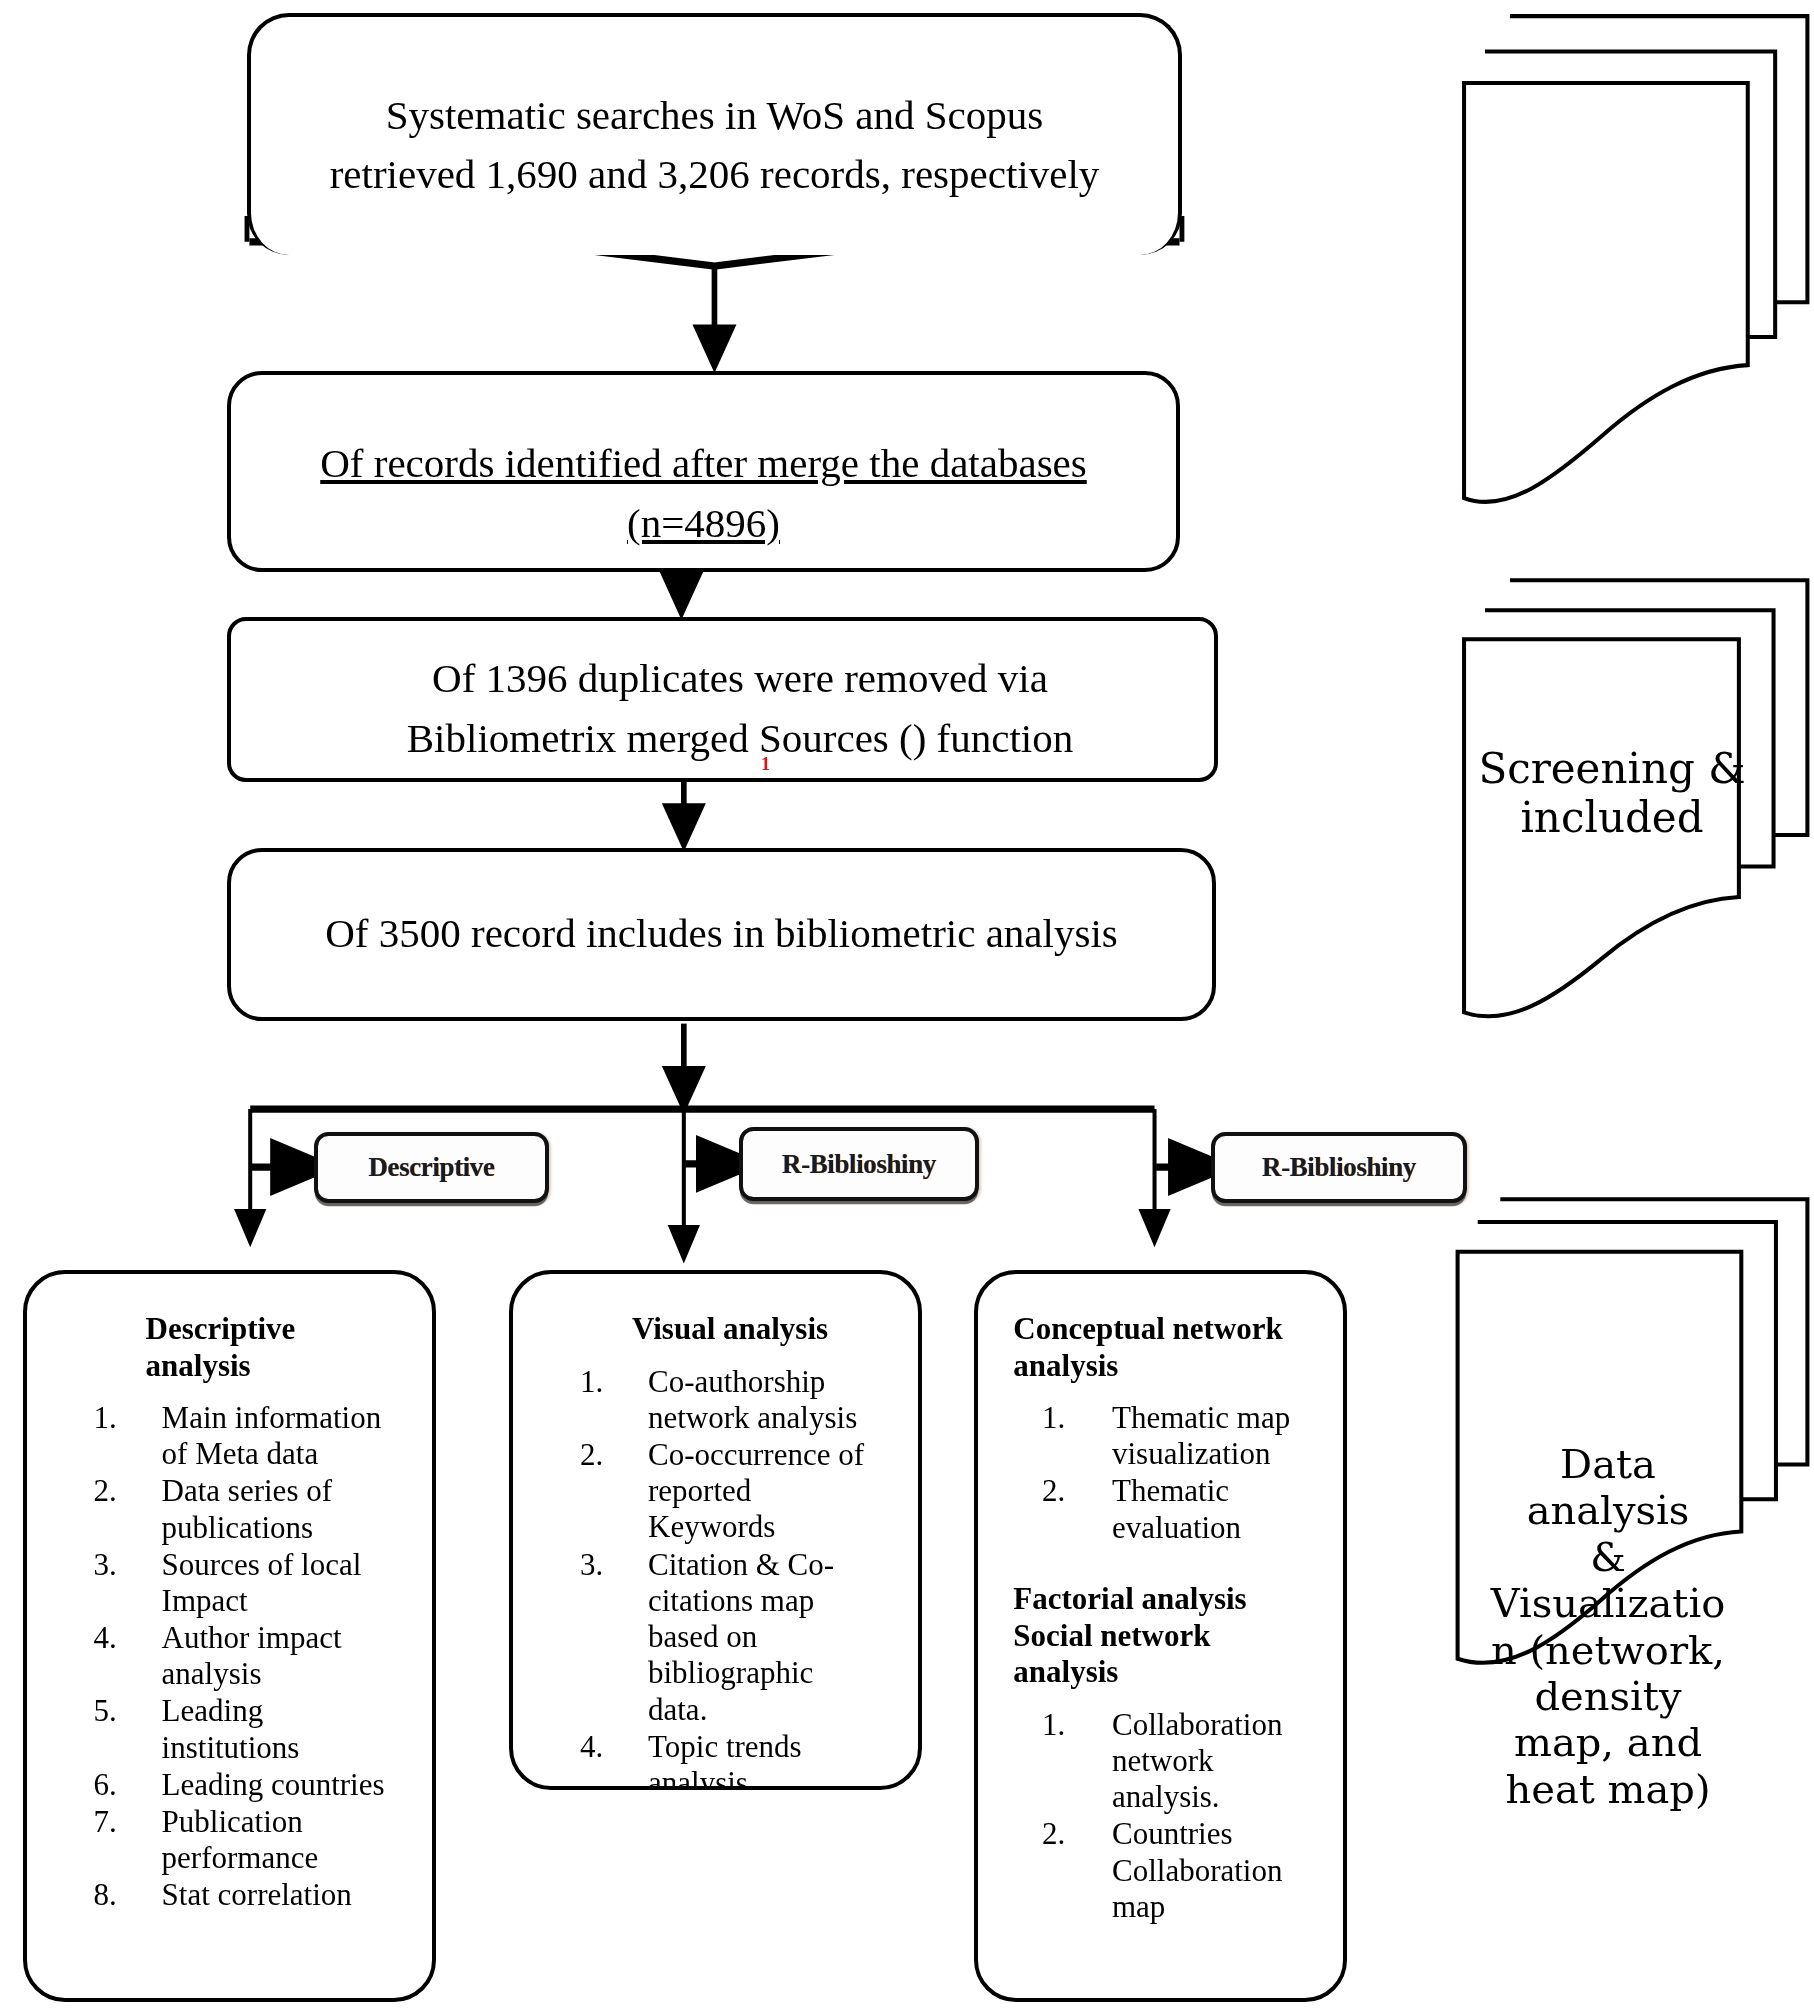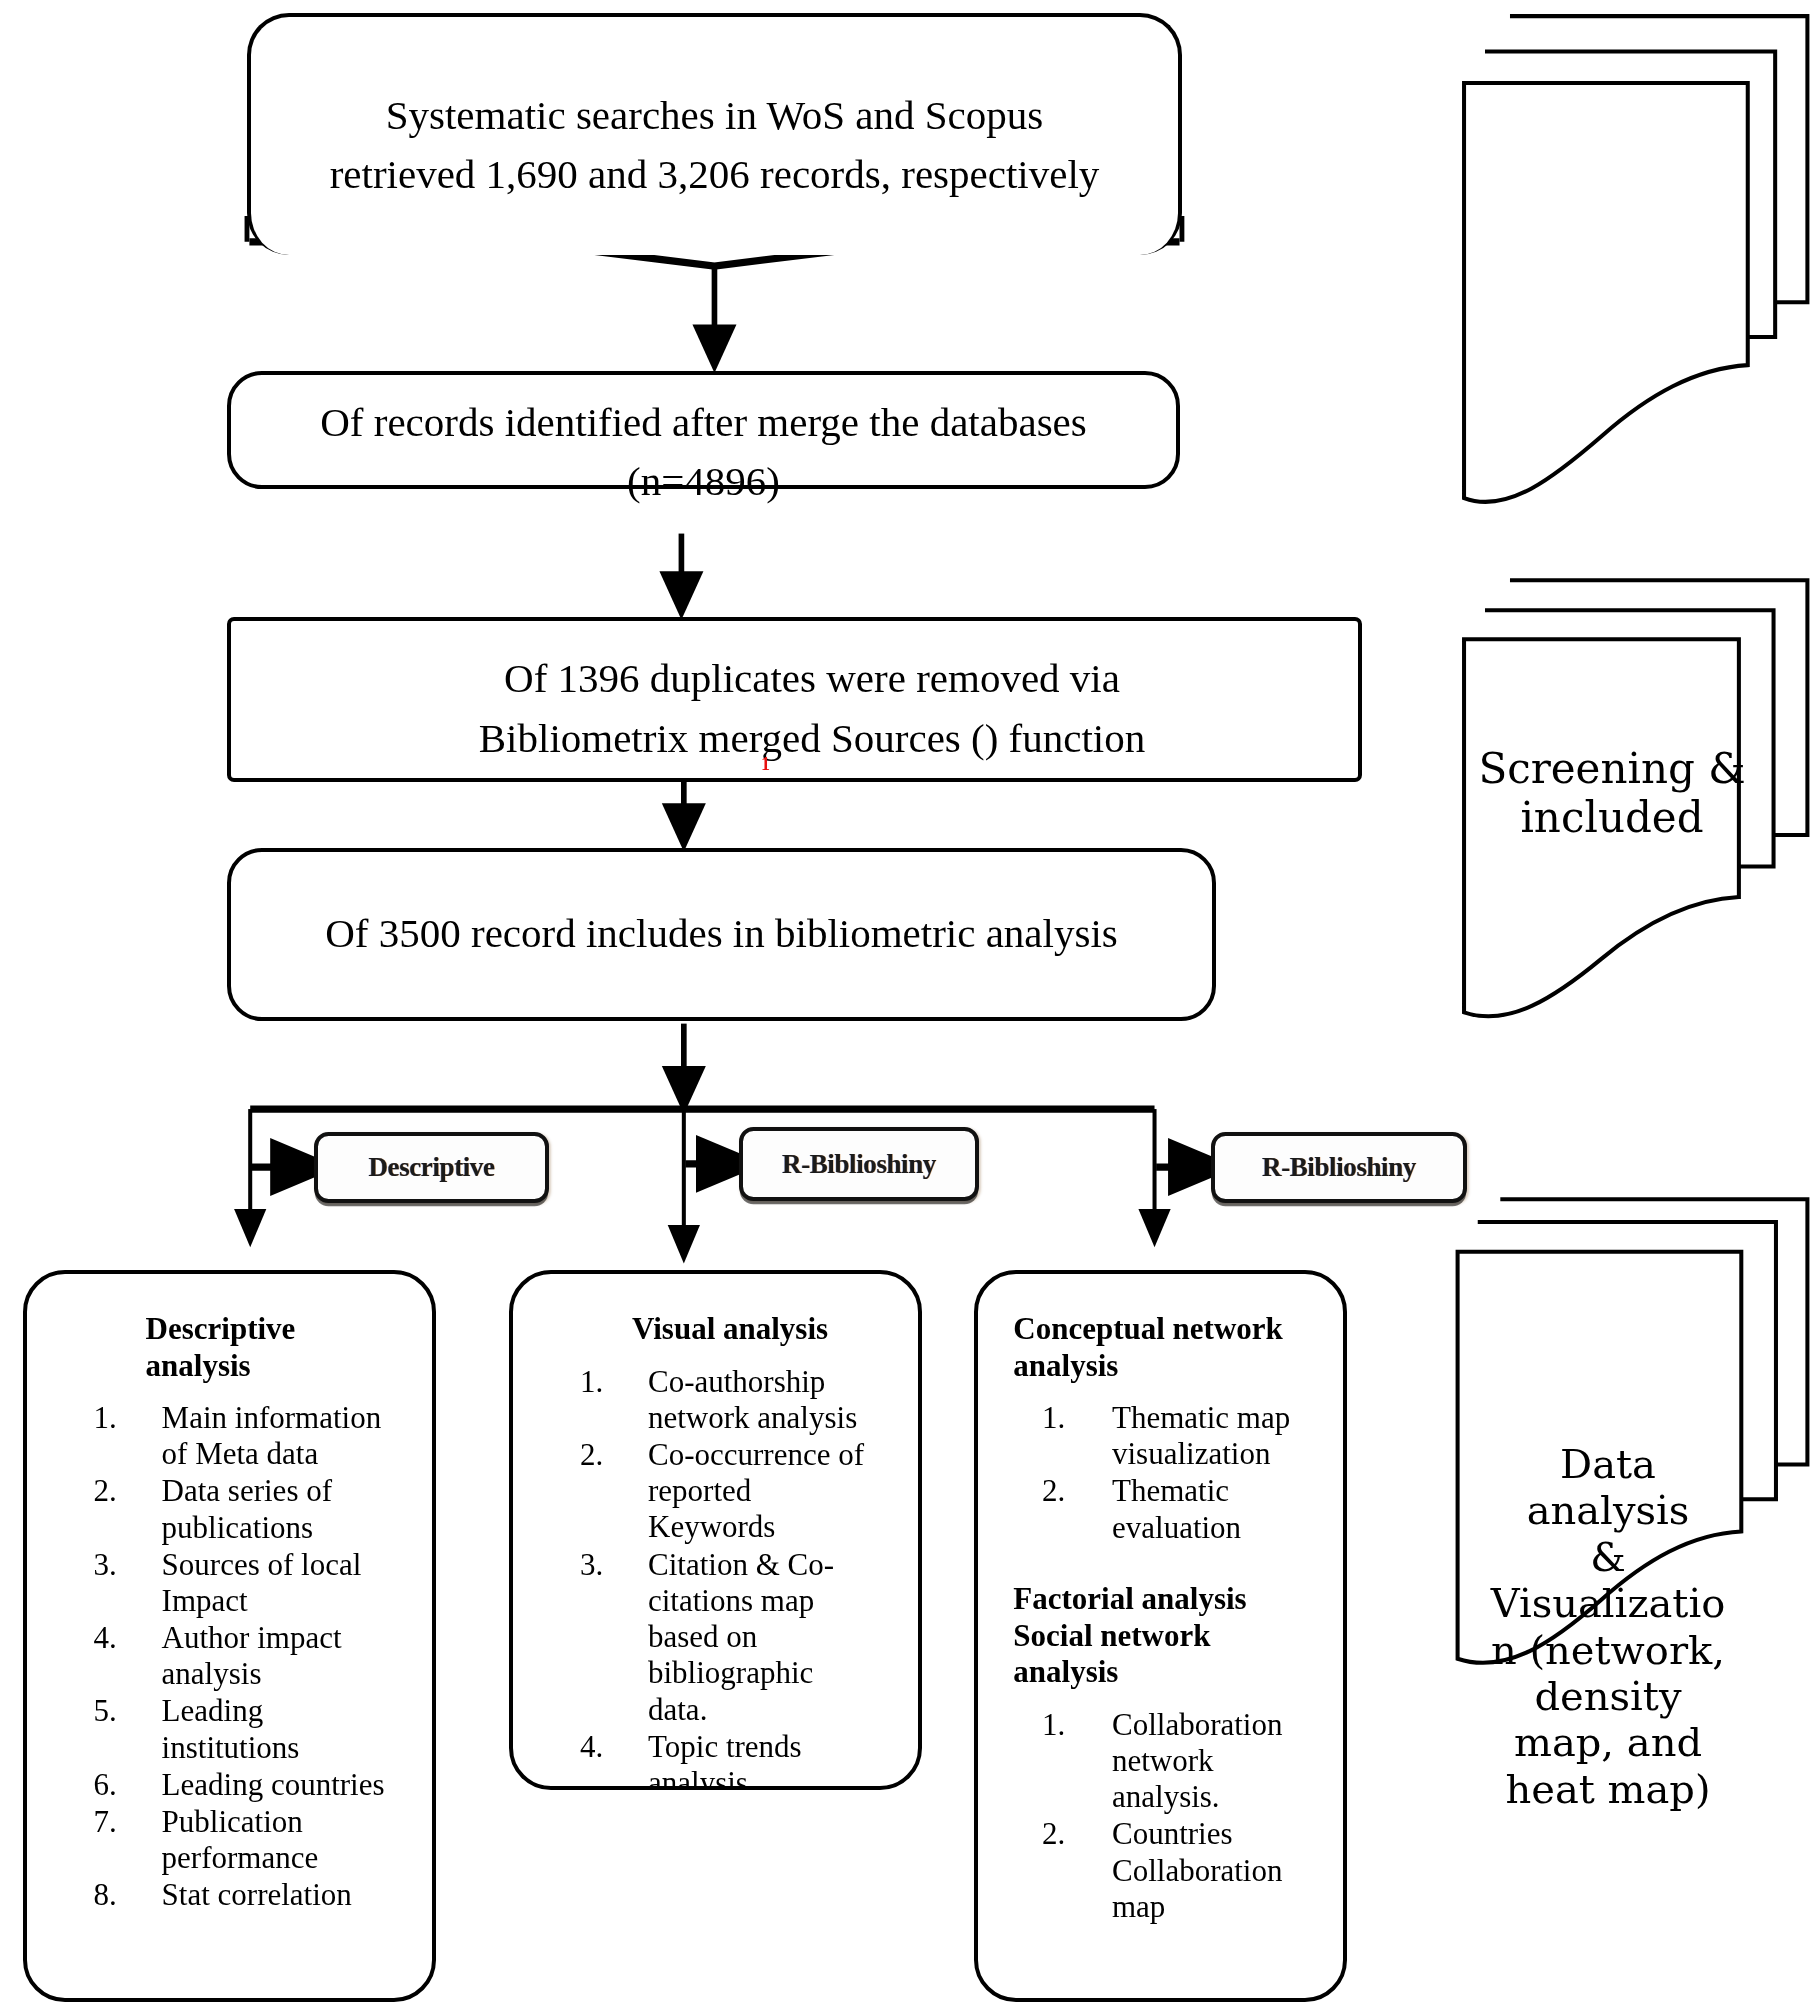--- a/index.html
+++ b/index.html
@@ -55,29 +55,30 @@
     left: 247px; top: 13px;
     width: 935px; height: 242px;
     border-radius: 42px;
     border-bottom: none;
     font-size: 41px;
   }
   #box-search .txt { transform: translateY(-13px); }
 
   #box-merged {
     left: 227px; top: 371px;
-    width: 953px; height: 118px;
+    width: 953px; height: 201px;
     font-size: 41px;
     border-radius: 35px;
+    text-decoration: underline;
   }
   #box-dupes {
     left: 227px; top: 617px;
-    width: 1135px; height: 165px;
+    width: 991px; height: 165px;
     font-size: 41px;
-    border-radius: 7px;
+    border-radius: 19px;
     padding-left: 35px;
   }
   #box-dupes .txt { transform: translateY(-13px); }
   #box-included {
     left: 227px; top: 848px;
     width: 989px; height: 173px;
     font-size: 41px;
     border-radius: 35px;
   }
   #box-included .txt { transform: translateY(-22.6px); }

